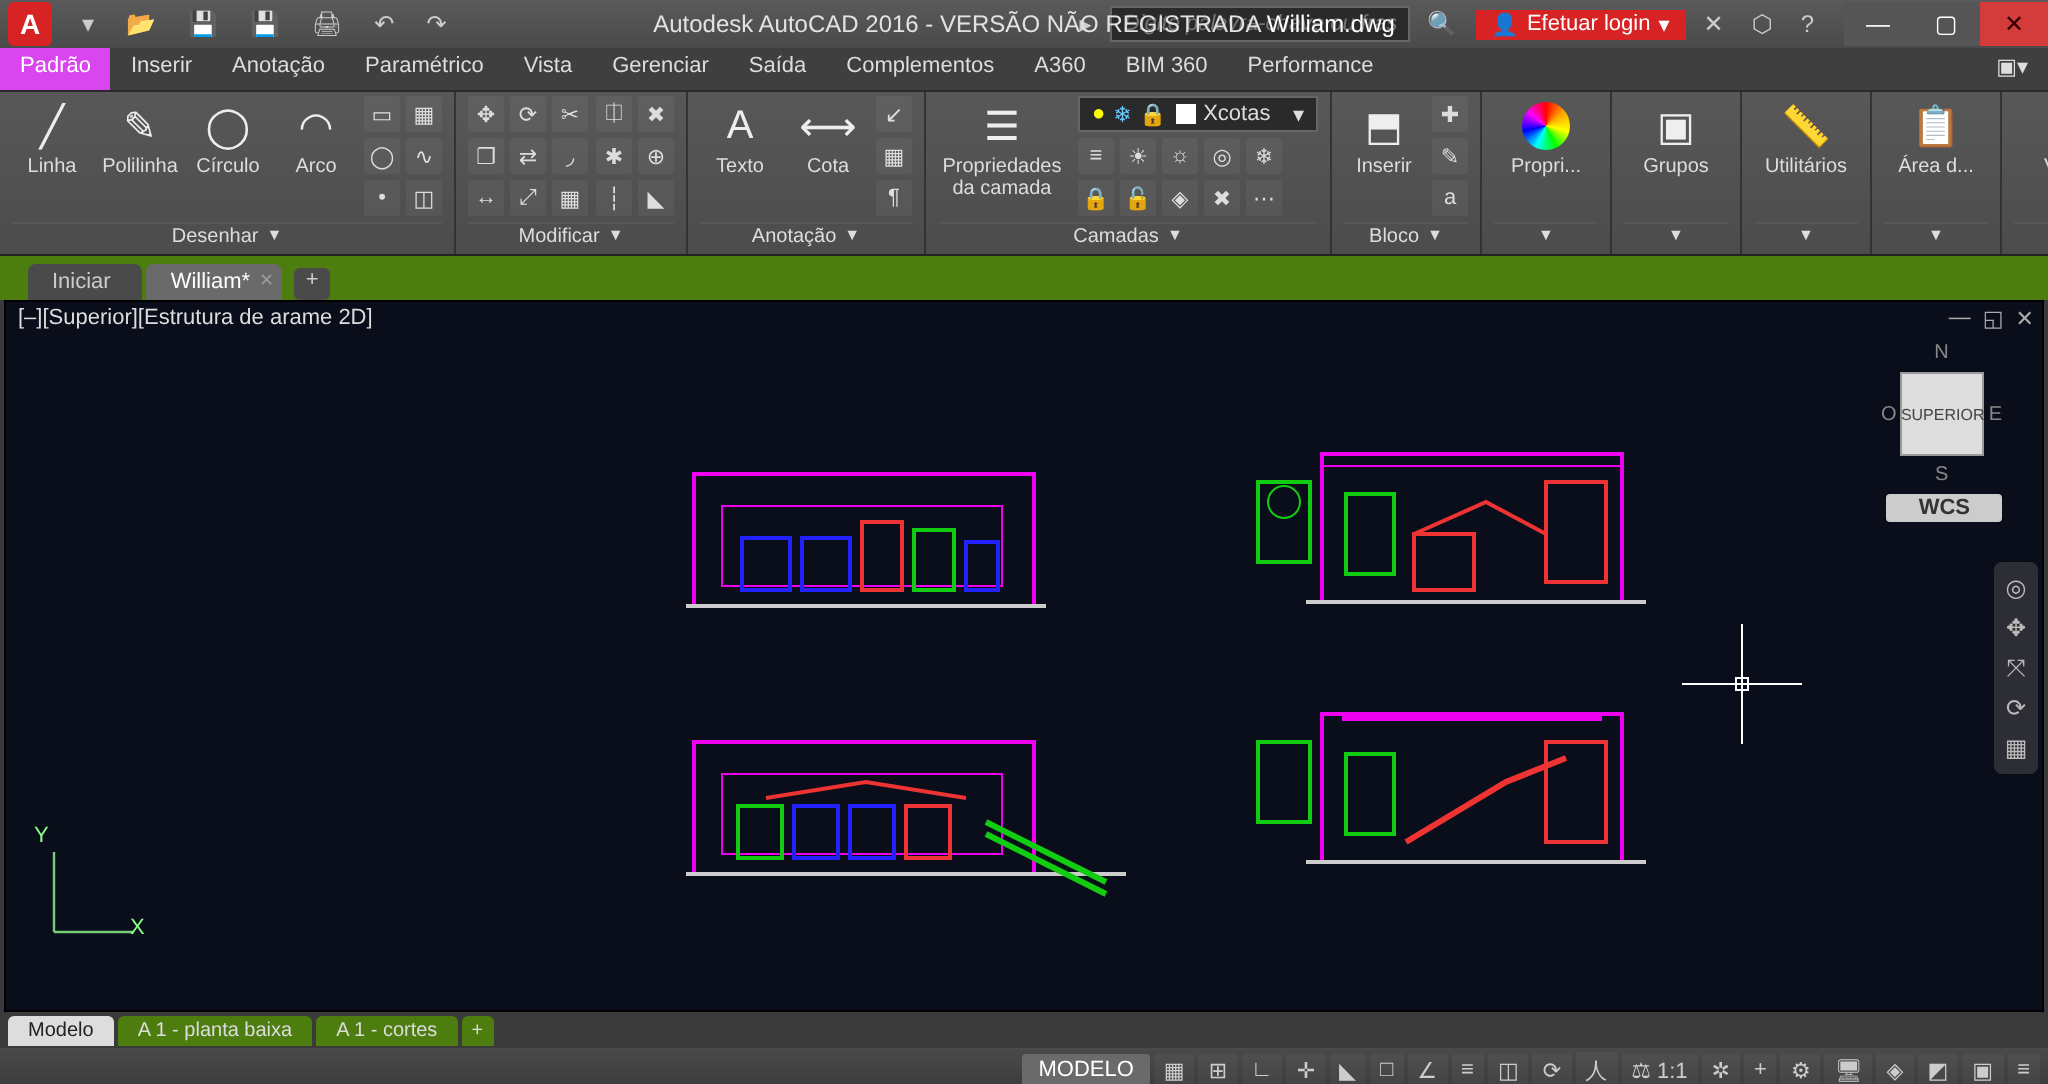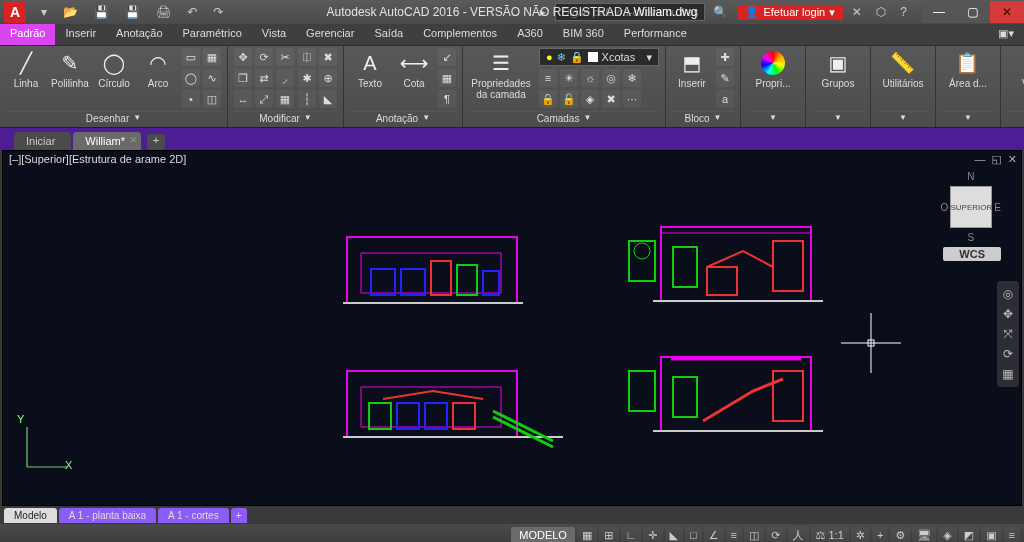--- a/index.html
+++ b/index.html
@@ -34,21 +34,21 @@
 .bigbtn { width:40px; text-align:center; color:#ddd; font-size:10px; cursor:pointer; }
 .bigbtn .glyph { height:30px; display:flex; align-items:center; justify-content:center; font-size:20px; color:#eee; }
 .grid-icons { display:grid; grid-template-columns:repeat(3,18px); grid-auto-rows:18px; gap:3px; }
 .grid-icons.two { grid-template-columns:repeat(2,18px);}
 .grid-icons .gi { width:18px; height:18px; background:rgba(255,255,255,.05); border-radius:2px; display:flex;align-items:center;justify-content:center; font-size:11px; color:#ddd; cursor:pointer; }
 .layer-combo { background:#2a2a2a; border:1px solid #666; color:#ddd; font-size:11px; padding:1px 6px; width:120px; height:18px; display:flex; align-items:center; gap:4px;}
 .panel.mini .bigbtn { width:52px;}
 .clr-wheel { width:24px; height:24px; border-radius:50%; background: conic-gradient(red,orange,yellow,lime,cyan,blue,magenta,red); }
 
 
-.doctabs { height:22px; background:#4c1d95; display:flex; align-items:flex-end; padding-left:14px; gap:0;}
+.doctabs { height:22px; background:#4d7c0f; display:flex; align-items:flex-end; padding-left:14px; gap:0;}
 .doctab { background:#4a4a4a; color:#ccc; padding:3px 16px 3px 12px; font-size:11px; border-radius:4px 4px 0 0; margin-right:2px; position:relative; cursor:pointer;}
 .doctab.active { background:#6a6a6a; color:#fff; }
 .doctab .x { position:absolute; right:4px; top:3px; font-size:9px; color:#999;}
 .addtab { width:18px; height:16px; background:#4a4a4a; color:#ccc; text-align:center; border-radius:3px; font-size:11px; margin-left:4px; cursor:pointer;}
 
 
 .viewport { position:relative; height: 356px; background:#0a0d1a; border:1px solid #000; margin:0 2px; overflow:hidden;}
 .vp-label { position:absolute; top:2px; left:6px; color:#ddd; font-size:11px; }
 .vp-ctrls { position:absolute; top:2px; right:4px; display:flex; gap:6px; color:#aaa; font-size:11px;}
 .ucs { position:absolute; left:14px; bottom:26px; color:#8f8; font-size:11px; }
@@ -59,21 +59,21 @@
 .navbar { position:absolute; right:2px; top:130px; width:22px; background:rgba(80,80,80,.5); border-radius:4px; display:flex; flex-direction:column; gap:6px; padding:6px 2px; color:#bbb; font-size:12px; align-items:center;}
 .cursor-cross { position:absolute; right:120px; bottom:130px; }
 .cursor-cross svg line { stroke:#fff; stroke-width:1; }
 
 
 .dwg { position:absolute; }
 .dwg svg rect, .dwg svg line, .dwg svg polyline, .dwg svg circle { vector-effect: non-scaling-stroke; }
 
 
 .modeltabs { height:18px; background:#3a3a3a; display:flex; align-items:center; padding-left:4px; gap:2px; font-size:10px;}
-.mtab { background:#8b5cf6; color:#ddd; padding:2px 10px; border-radius:3px 3px 0 0; cursor:pointer;}
+.mtab { background:#4d7c0f; color:#ddd; padding:2px 10px; border-radius:3px 3px 0 0; cursor:pointer;}
 .mtab.active { background:#ddd; color:#222; }
 .mtab.add { width:16px; padding:2px 4px; text-align:center;}
 
 
 .statusbar { height:22px; background: linear-gradient(#4a4a4a,#3a3a3a); display:flex; align-items:center; padding:0 4px; gap:2px; font-size:11px; color:#ccc;}
 .statusbar .sp { flex:1; }
 .sbtn { padding:2px 5px; background:rgba(255,255,255,.04); border-radius:2px; cursor:pointer; min-width:16px; text-align:center;}
 .sbtn.modelo { background:#6a6a6a; color:#fff; padding:2px 8px;}
 </style>
 </head>

